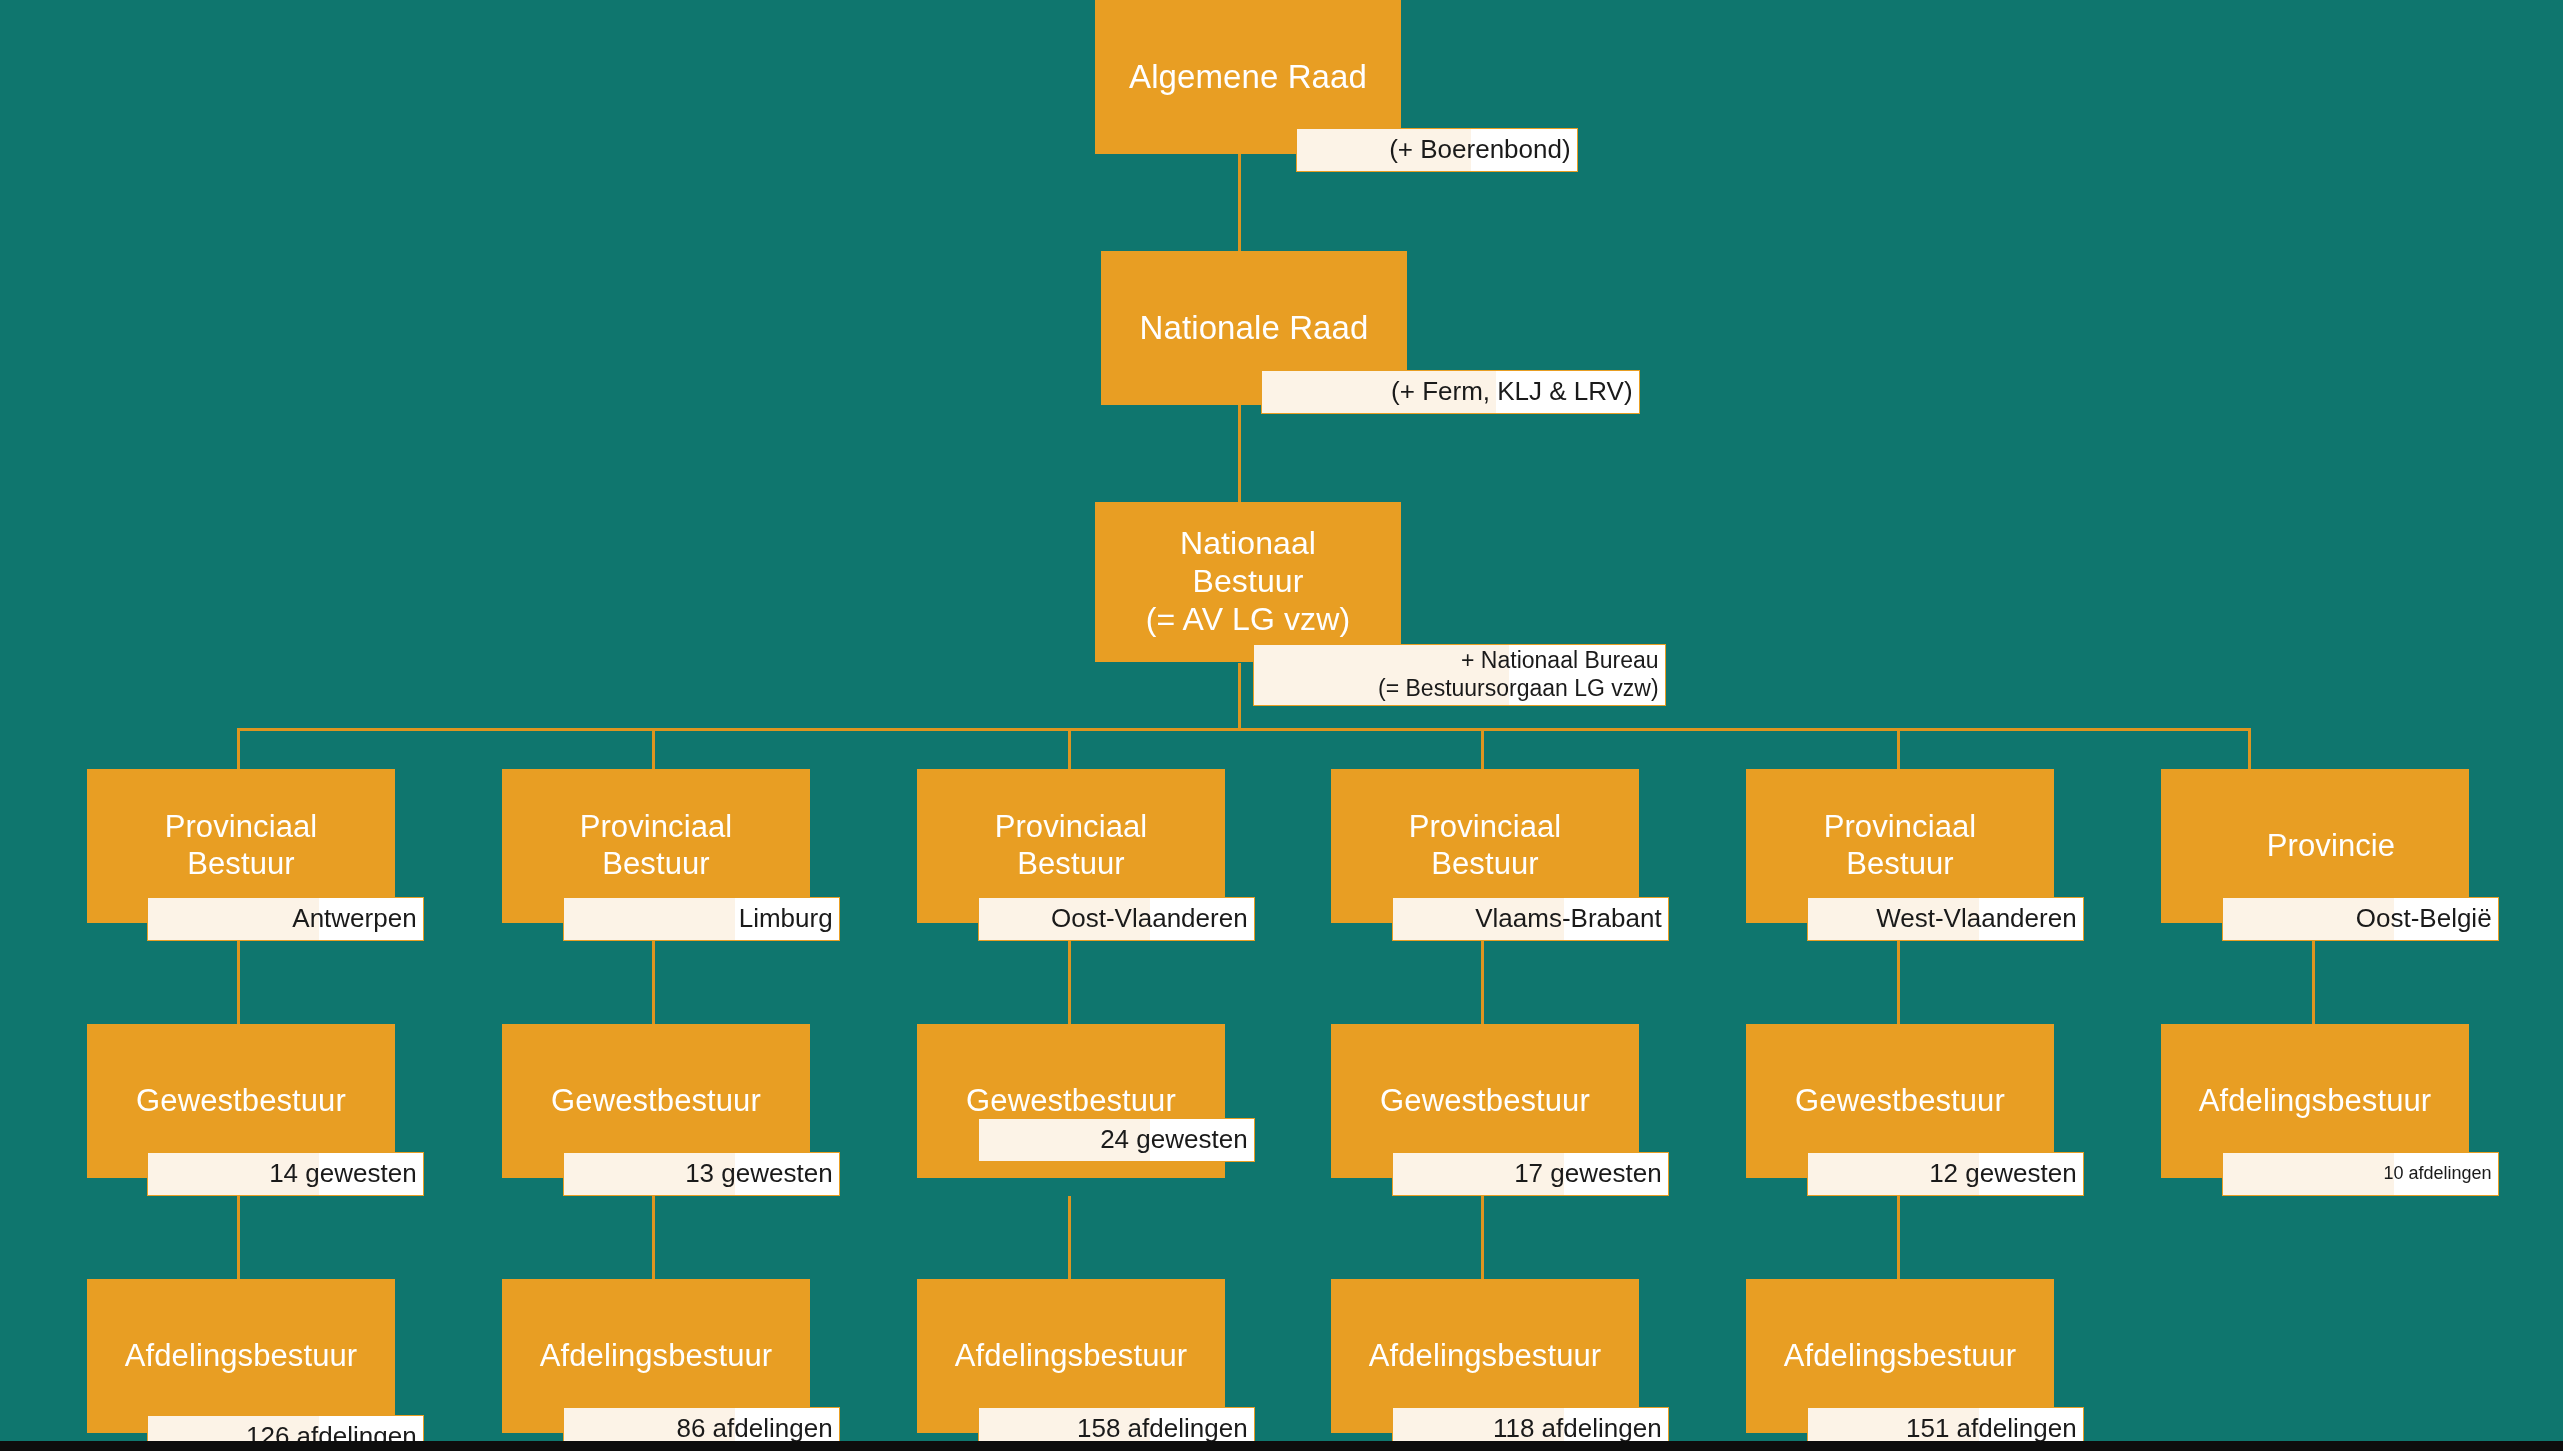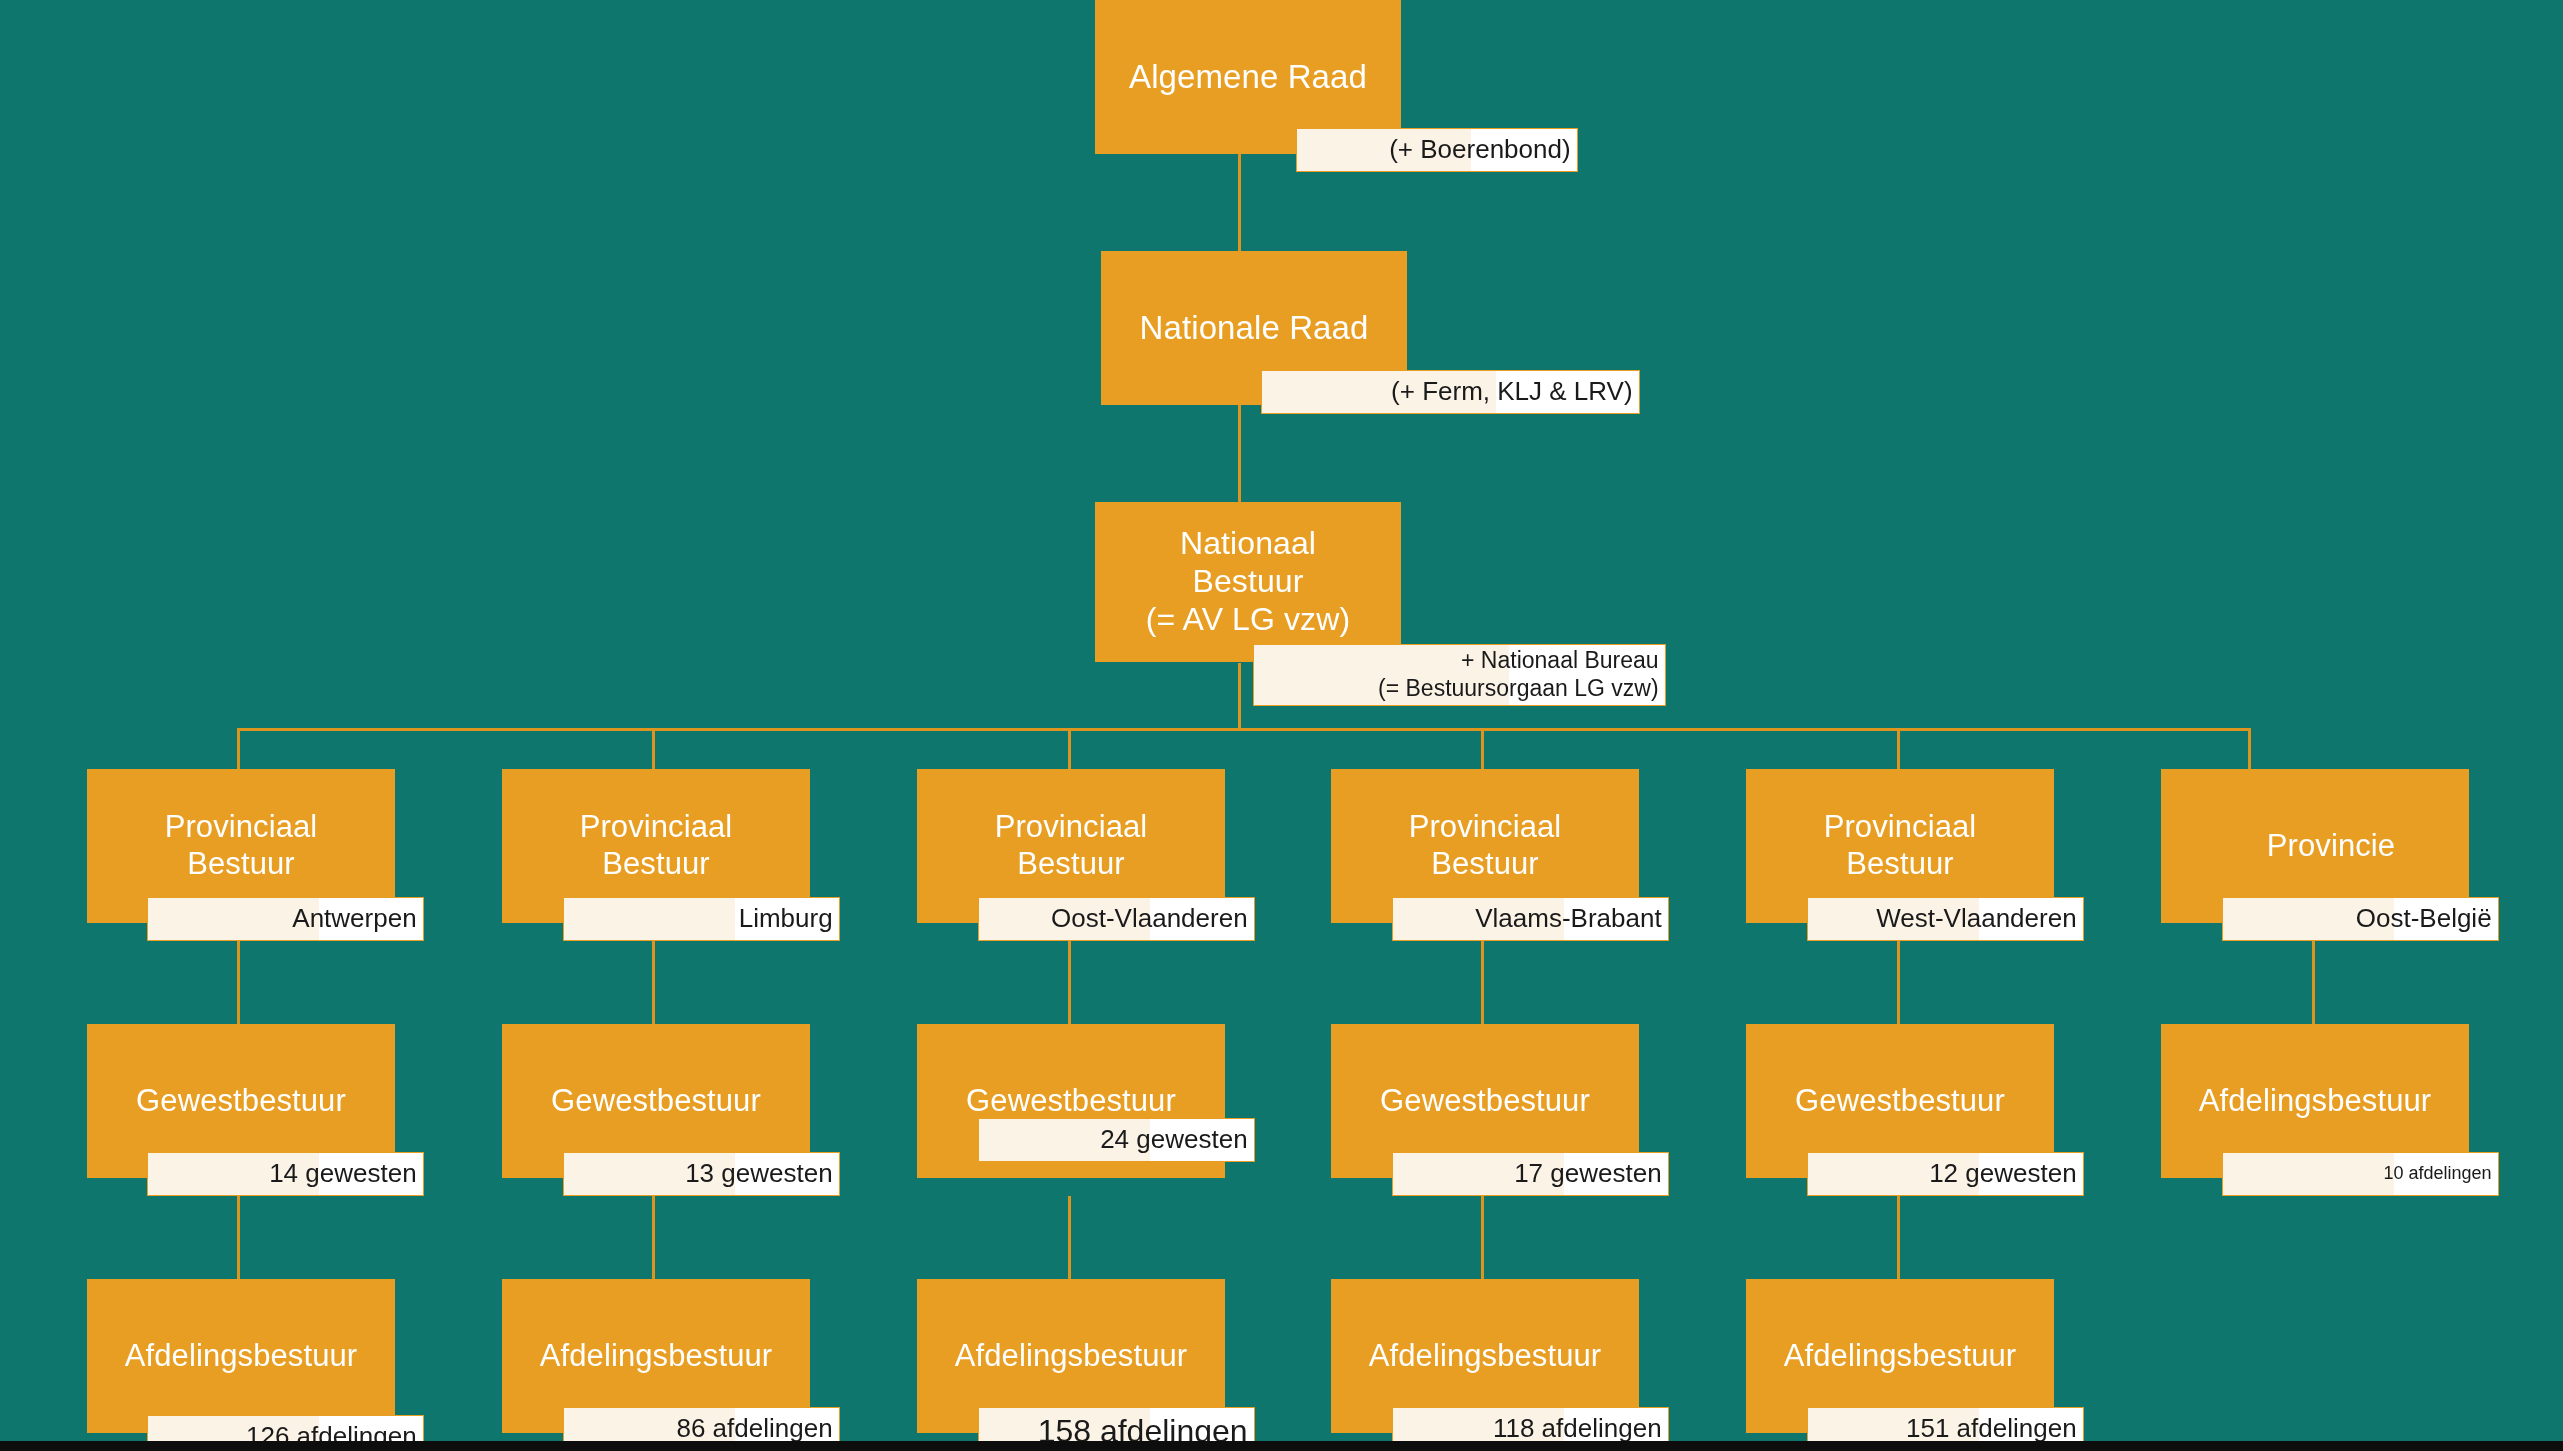--- a/index.html
+++ b/index.html
@@ -158,21 +158,21 @@
   </div>
   <div class="vline" style="left:1068px; top:941px; height:85px;"></div>
 
   <div class="node" style="left:917px; top:1024px; width:308px; height:154px; font-size:31px;">Gewestbestuur</div>
   <div class="label" style="left:978px; top:1118px; width:277px; height:44px; font-size:26px;">
     <span>24 gewesten</span>
   </div>
   <div class="vline" style="left:1068px; top:1196px; height:85px;"></div>
 
   <div class="node" style="left:917px; top:1279px; width:308px; height:154px; font-size:31px;">Afdelingsbestuur</div>
-  <div class="label" style="left:978px; top:1407px; width:277px; height:44px; font-size:32px;align-items:flex-end;">
+  <div class="label" style="left:978px; top:1407px; width:277px; height:44px; font-size:26px;">
     <span>158 afdelingen</span>
   </div>
 
   <div class="node" style="left:1331px; top:769px; width:308px; height:154px; font-size:31px;">Provinciaal
 Bestuur</div>
   <div class="label" style="left:1392px; top:897px; width:277px; height:44px; font-size:26px;">
     <span>Vlaams-Brabant</span>
   </div>
   <div class="vline" style="left:1481px; top:941px; height:85px;"></div>
 

